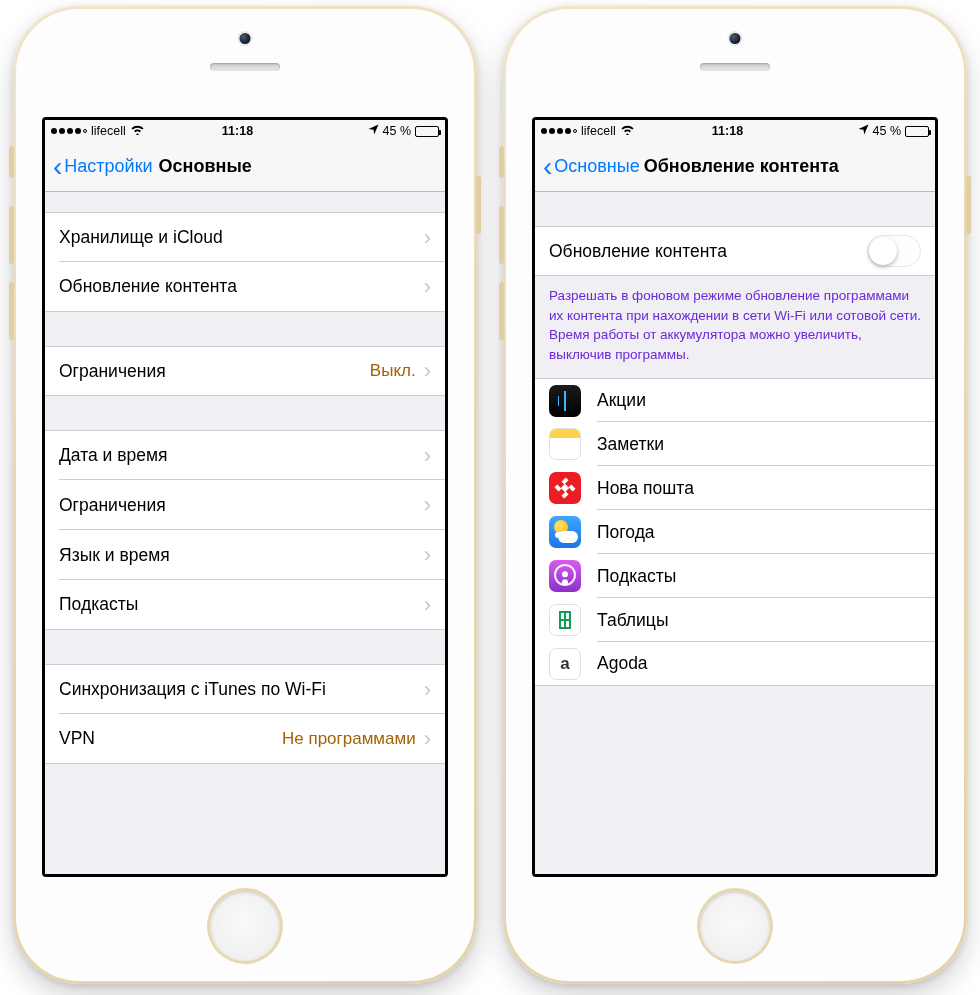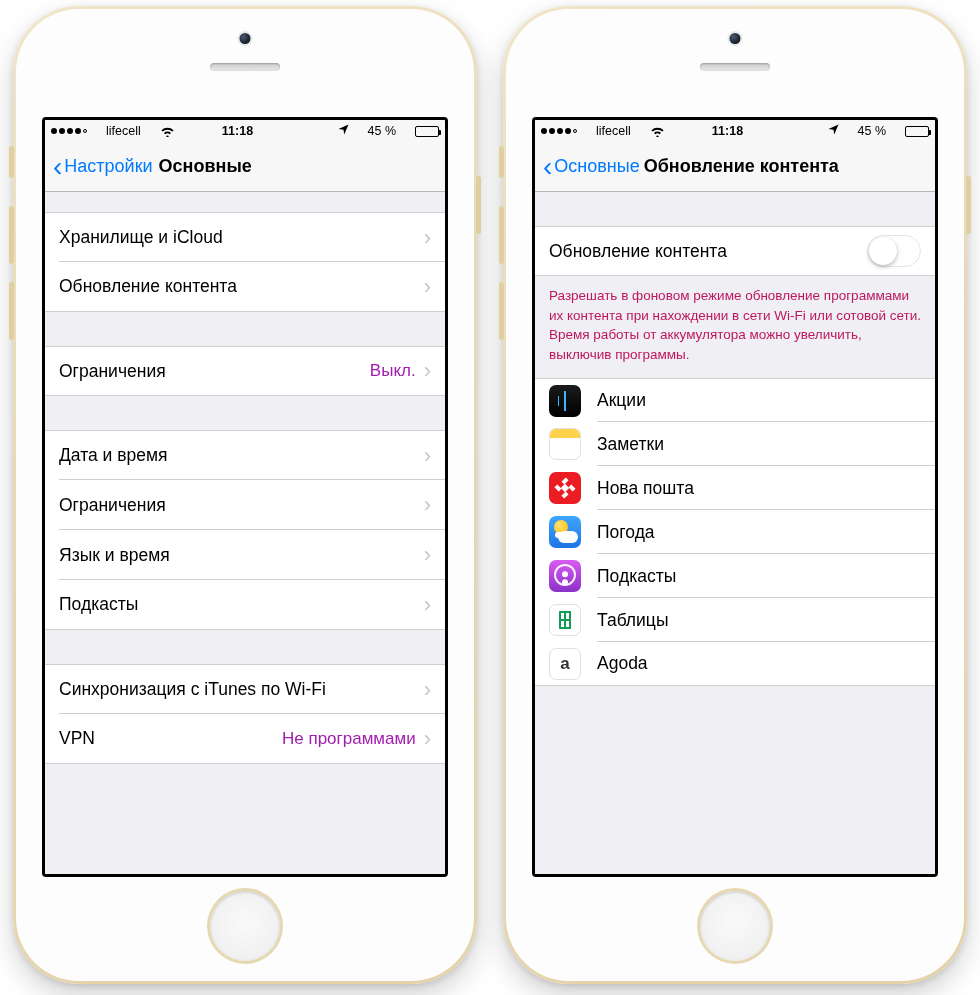--- a/index.html
+++ b/index.html
@@ -59,21 +59,21 @@
     background:#efeff4;
     display:flex; flex-direction:column;
     overflow:hidden;
   }
   
   .status {
     height:22px; background:#f7f7f8;
     display:flex; align-items:center; justify-content:space-between;
     font-size:12.5px; padding:0 6px; position:relative;
   }
-  .status .left, .status .right { display:flex; align-items:center; gap:19px; }
+  .status .left, .status .right { display:flex; gap:4px; }
   .status .time { position:absolute; left:0; right:15px; text-align:center; font-weight:600; }
   .dots { display:flex; gap:2px; align-items:center; }
   .dots span { width:6px; height:6px; border-radius:50%; background:#000; display:inline-block;}
   .dots span.empty{ background:transparent; border:1px solid #000; width:4px; height:4px;}
   .wifi-icon svg{display:block;}
   .batt { display:flex; align-items:center; gap:3px;}
   .batt-shell{width:24px;height:11px;border:1px solid #000;border-radius:2px;position:relative;}
   .batt-shell:after{content:"";position:absolute;right:-3px;top:3px;width:2px;height:5px;background:#000;border-radius:0 1px 1px 0;}
   .batt-fill{height:100%; background:#000;}
   .loc-icon{transform:rotate(0deg);}
@@ -94,23 +94,23 @@
     height:50px; background:#fff;
     display:flex; align-items:center;
     padding:0 14px;
     font-size:17.5px; color:#000;
     position:relative;
   }
   .cell.first{border-top:1px solid #cfcfd3;}
   .cell.last{border-bottom:1px solid #cfcfd3;}
   .cell .sep{position:absolute; left:14px; right:0; bottom:0; height:1px; background:#cfcfd3;}
   .cell .label{flex:1; white-space:nowrap; overflow:hidden; text-overflow:ellipsis;}
-  .cell .value{color:#a21caf; font-size:17px; margin-right:8px;text-align:right;}
+  .cell .value{color:#a16207; font-size:17px; margin-right:8px;text-align:right;}
   .cell .disclosure{color:#c7c7cc; font-size:22px; line-height:1;}
-  .ftext{ font-size:13.5px; color:#be185d; padding:10px 14px 14px; line-height:1.45;}
+  .ftext{ font-size:13.5px; color:#6d28d9; padding:10px 14px 14px; line-height:1.45;}
   .toggle{
     width:54px; height:32px; border-radius:16px; position:relative;
     background:#fefefe; border:1.5px solid #e5e5e7;
   }
   .toggle .knob{
     position:absolute; left:1px; top:1px; width:28px; height:28px; border-radius:50%;
     background:#fff; box-shadow:0 2px 4px rgba(0,0,0,.25), 0 0 1px rgba(0,0,0,.1);
   }
   .app-cell{ height:44px; }
   .app-cell .sep{left:62px;}

